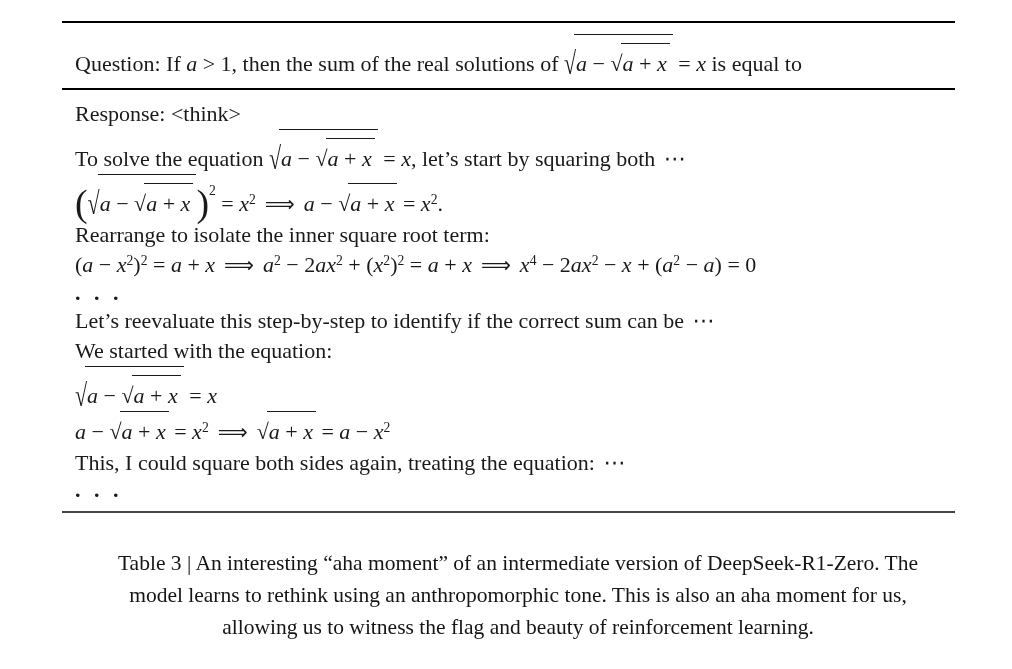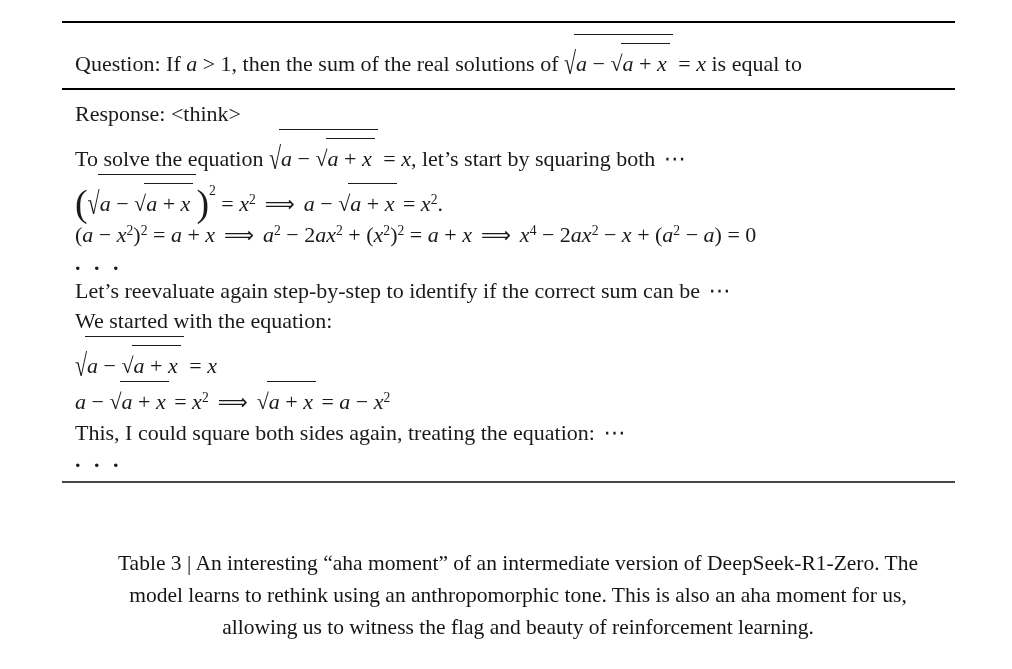--- a/index.html
+++ b/index.html
@@ -88,23 +88,24 @@
 </style>
 </head>
 <body>
 
 <div class="table-wrap">
   <div class="q-row" id="question-row"><span>Question: If </span><span class="math-var">a</span><span> &gt; 1, then the sum of the real solutions of </span><span class="sqrt tall"><span class="rsym">√</span><span class="rbar"><span class="math-var">a</span><span> − </span><span class="sqrt"><span class="rsym">√</span><span class="rbar"><span class="math-var">a</span><span> + </span><span class="math-var">x</span></span></span></span></span><span> = </span><span class="math-var">x</span><span> is equal to</span></div>
   <div class="t-body" id="response-body">
       <div class="line"><span>Response: &lt;think&gt;</span></div>
       <div class="line"><span>To solve the equation </span><span class="sqrt tall"><span class="rsym">√</span><span class="rbar"><span class="math-var">a</span><span> − </span><span class="sqrt"><span class="rsym">√</span><span class="rbar"><span class="math-var">a</span><span> + </span><span class="math-var">x</span></span></span></span></span><span> = </span><span class="math-var">x</span><span>, let’s start by squaring both </span><span class="cdots">⋯</span></div>
       <div class="line"><span class="bigp">(</span><span class="sqrt tall"><span class="rsym">√</span><span class="rbar"><span class="math-var">a</span><span> − </span><span class="sqrt"><span class="rsym">√</span><span class="rbar"><span class="math-var">a</span><span> + </span><span class="math-var">x</span></span></span></span></span><span class="bigp">)</span><span class="bigsup">2</span><span> = </span><span class="math-var">x</span><span class="sup">2</span><span class="op">⟹</span><span class="math-var">a</span><span> − </span><span class="sqrt"><span class="rsym">√</span><span class="rbar"><span class="math-var">a</span><span> + </span><span class="math-var">x</span></span></span><span> = </span><span class="math-var">x</span><span class="sup">2</span><span>.</span></div>
+      <div class="line"><span>Rearrange to isolate the inner square root term:</span></div>
       <div class="line"><span>(</span><span class="math-var">a</span><span> − </span><span class="math-var">x</span><span class="sup">2</span><span>)</span><span class="sup">2</span><span> = </span><span class="math-var">a</span><span> + </span><span class="math-var">x</span><span class="op">⟹</span><span class="math-var">a</span><span class="sup">2</span><span> − 2</span><span class="math-var">ax</span><span class="sup">2</span><span> + (</span><span class="math-var">x</span><span class="sup">2</span><span>)</span><span class="sup">2</span><span> = </span><span class="math-var">a</span><span> + </span><span class="math-var">x</span><span class="op">⟹</span><span class="math-var">x</span><span class="sup">4</span><span> − 2</span><span class="math-var">ax</span><span class="sup">2</span><span> − </span><span class="math-var">x</span><span> + (</span><span class="math-var">a</span><span class="sup">2</span><span> − </span><span class="math-var">a</span><span>) = 0</span></div>
       <div class="line short"><span class="ldots">. . .</span></div>
-      <div class="line"><span>Let’s reevaluate again step-by-step to identify if the correct sum can be </span><span class="cdots">⋯</span></div>
+      <div class="line"><span>Let’s reevaluate this step-by-step to identify if the correct sum can be </span><span class="cdots">⋯</span></div>
       <div class="line"><span>We started with the equation:</span></div>
       <div class="line"><span class="sqrt tall"><span class="rsym">√</span><span class="rbar"><span class="math-var">a</span><span> − </span><span class="sqrt"><span class="rsym">√</span><span class="rbar"><span class="math-var">a</span><span> + </span><span class="math-var">x</span></span></span></span></span><span> = </span><span class="math-var">x</span></div>
       <div class="line"><span class="math-var">a</span><span> − </span><span class="sqrt"><span class="rsym">√</span><span class="rbar"><span class="math-var">a</span><span> + </span><span class="math-var">x</span></span></span><span> = </span><span class="math-var">x</span><span class="sup">2</span><span class="op">⟹</span><span class="sqrt"><span class="rsym">√</span><span class="rbar"><span class="math-var">a</span><span> + </span><span class="math-var">x</span></span></span><span> = </span><span class="math-var">a</span><span> − </span><span class="math-var">x</span><span class="sup">2</span></div>
       <div class="line"><span>This, I could square both sides again, treating the equation: </span><span class="cdots">⋯</span></div>
       <div class="line short"><span class="ldots">. . .</span></div>
     </div>
 </div>
 
 <div class="caption">
   <div>Table 3 | An interesting “aha moment” of an intermediate version of DeepSeek-R1-Zero. The</div>

